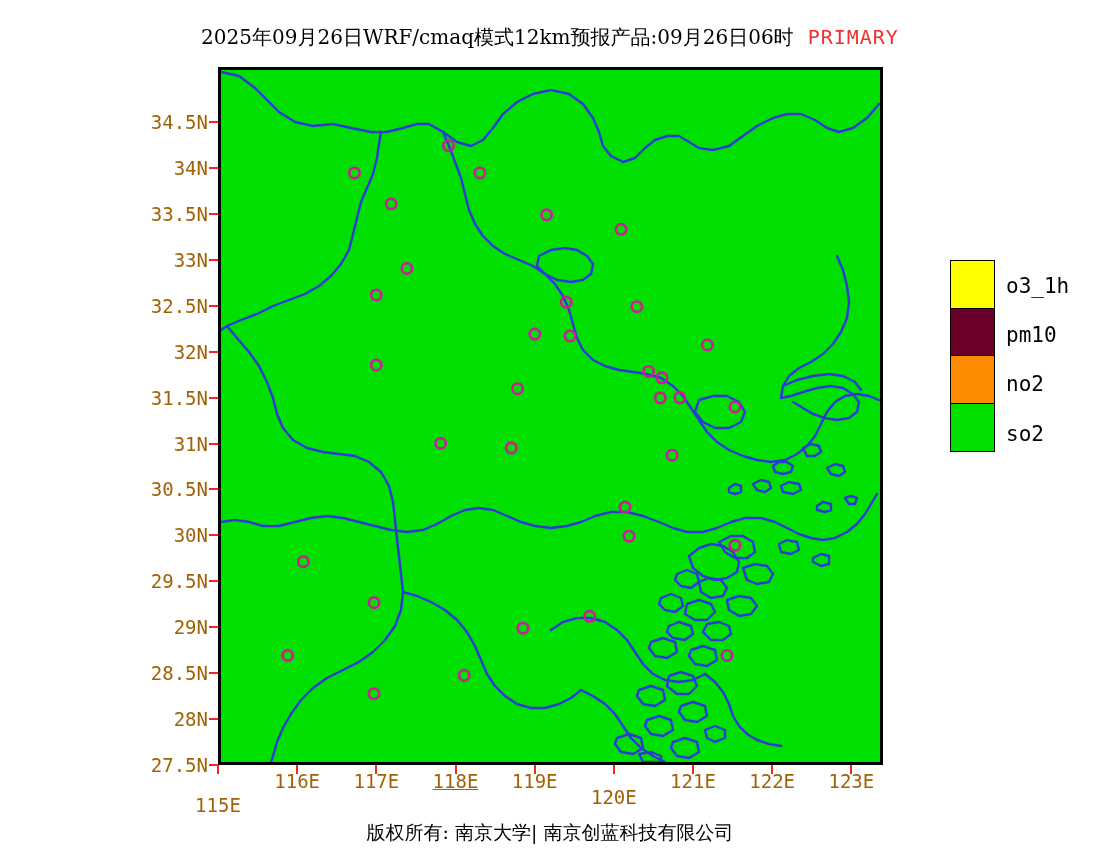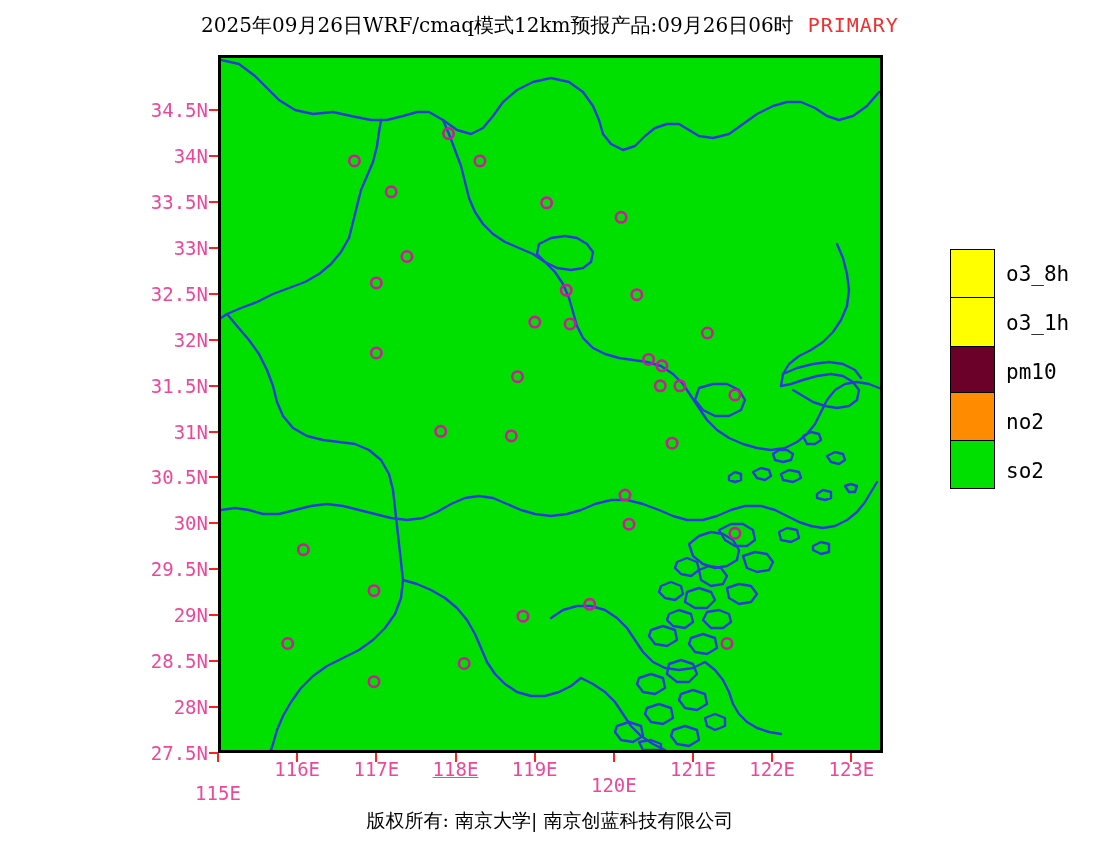--- a/index.html
+++ b/index.html
@@ -4,21 +4,21 @@
 <title>WRF/CMAQ Forecast Map</title>
 <style>
   html,body{margin:0;padding:0;}
   body{
     width:1100px;height:850px;
     background:#ffffff;
     font-family:"Liberation Serif", serif;
     overflow:hidden;
     position:relative;
   }
-  #root{position:absolute;left:0;top:0;width:1100px;height:608px;}
+  #root{position:absolute;left:0;top:12px;width:1100px;height:608px;}
 
   
   .title-bar{
     position:absolute;left:0;top:10px;width:1100px;height:30px;
     text-align:center;white-space:nowrap;
     font-family:"DejaVu Serif", serif;
     font-size:20px;line-height:30px;letter-spacing:0px;
   }
   .title-main{color:#000000;font-family:"DejaVu Serif", serif;}
   .title-tag{color:#ee3030;font-family:"DejaVu Sans Mono", monospace;
@@ -30,21 +30,21 @@
     left:218px;top:55px;width:665px;height:698px;
     box-sizing:border-box;
     border:3px solid #000000;
     background:#00e000;
     overflow:hidden;
   }
   .plot svg{position:absolute;left:0;top:0;width:100%;height:100%;display:block;}
 
   
   .axis-lab{
-    position:absolute;color:#ec4899;
+    position:absolute;color:#a16207;
     font-family:"DejaVu Sans Mono", monospace;
     font-size:19px;white-space:nowrap;
   }
   .ylab{right:0;text-align:right;transform:translateY(-50%);}
   .ytick{position:absolute;height:2px;width:9px;background:#ff2020;transform:translateY(-50%);}
   .xlab{transform:translateX(-50%);top:758px;}
   .xtick{position:absolute;width:2px;height:9px;background:#ff2020;transform:translateX(-50%);top:753px;}
 
   #ylabels{position:absolute;left:0px;top:0;width:208px;height:850px;}
   #yticks{position:absolute;left:0;top:0;width:1100px;height:850px;}
@@ -267,24 +267,20 @@
       <div class="axis-lab xlab" style="left: 693px;">121E</div>
       <div class="xtick" style="left: 693px;"></div>
       <div class="axis-lab xlab" style="left: 772.167px;">122E</div>
       <div class="xtick" style="left: 772.167px;"></div>
       <div class="axis-lab xlab" style="left: 851.333px;">123E</div>
       <div class="xtick" style="left: 851.333px;"></div>
     </div>
 
   <div class="legend" id="legend">
       <div class="legend-row">
-        <div class="sw" style="background: rgb(255, 255, 0); top: 0px;"></div>
-        <div class="lg-text">o3_8h</div>
-      </div>
-      <div class="legend-row">
         <div class="sw" style="background: rgb(255, 255, 0); top: -1px;"></div>
         <div class="lg-text">o3_1h</div>
       </div>
       <div class="legend-row">
         <div class="sw" style="background: rgb(107, 0, 40); top: -2px;"></div>
         <div class="lg-text">pm10</div>
       </div>
       <div class="legend-row">
         <div class="sw" style="background: rgb(255, 140, 0); top: -5px;"></div>
         <div class="lg-text">no2</div>

